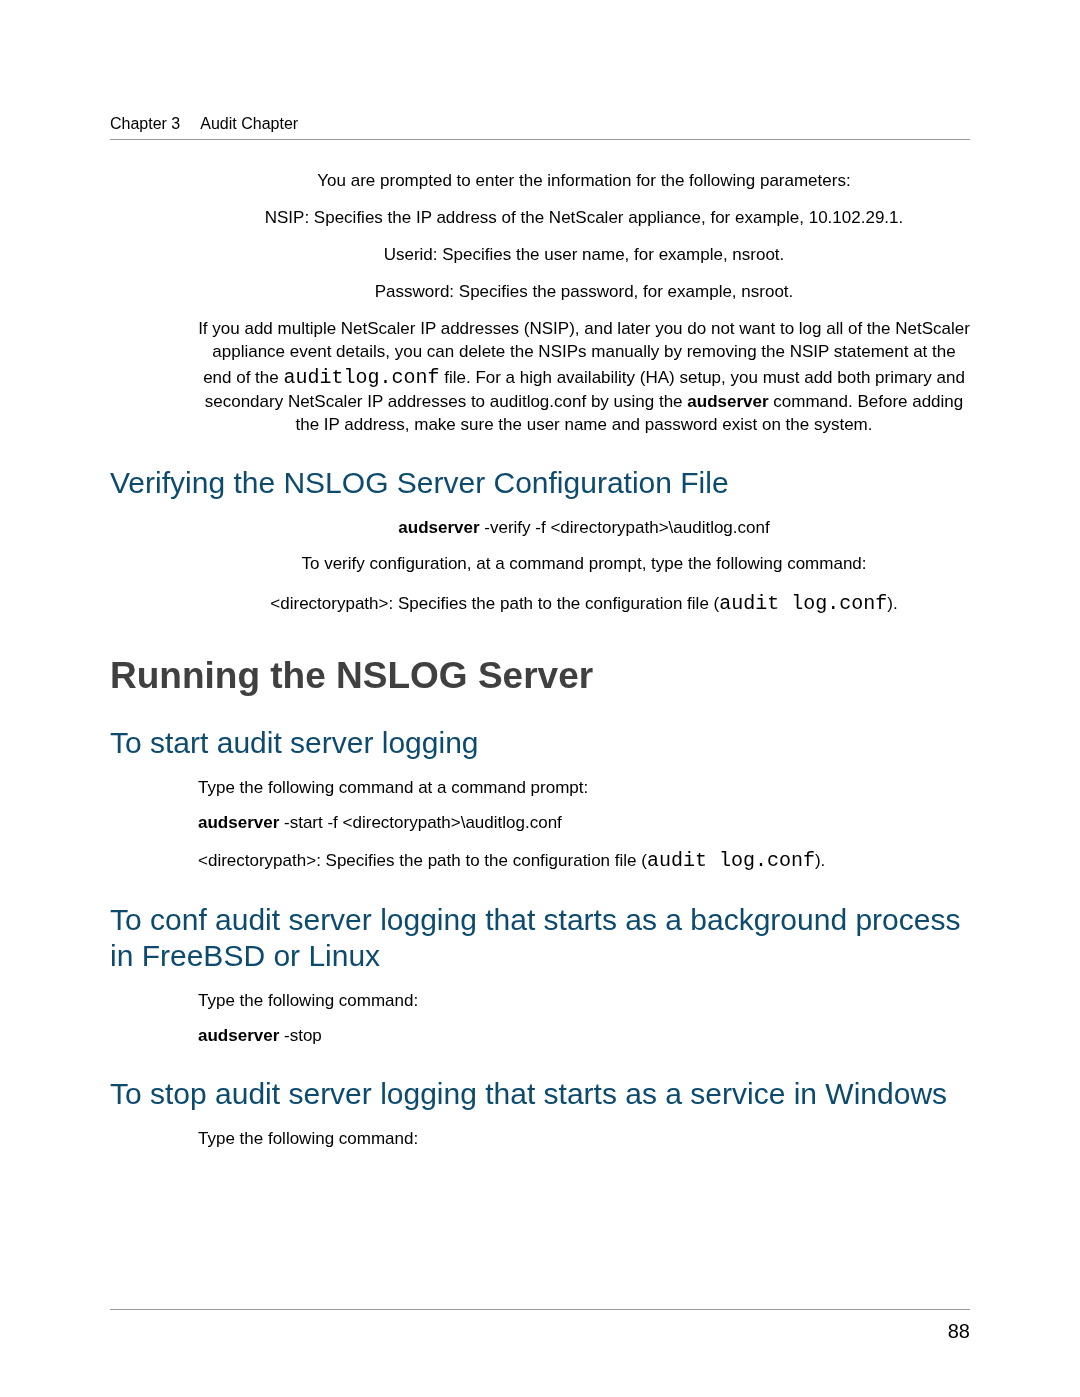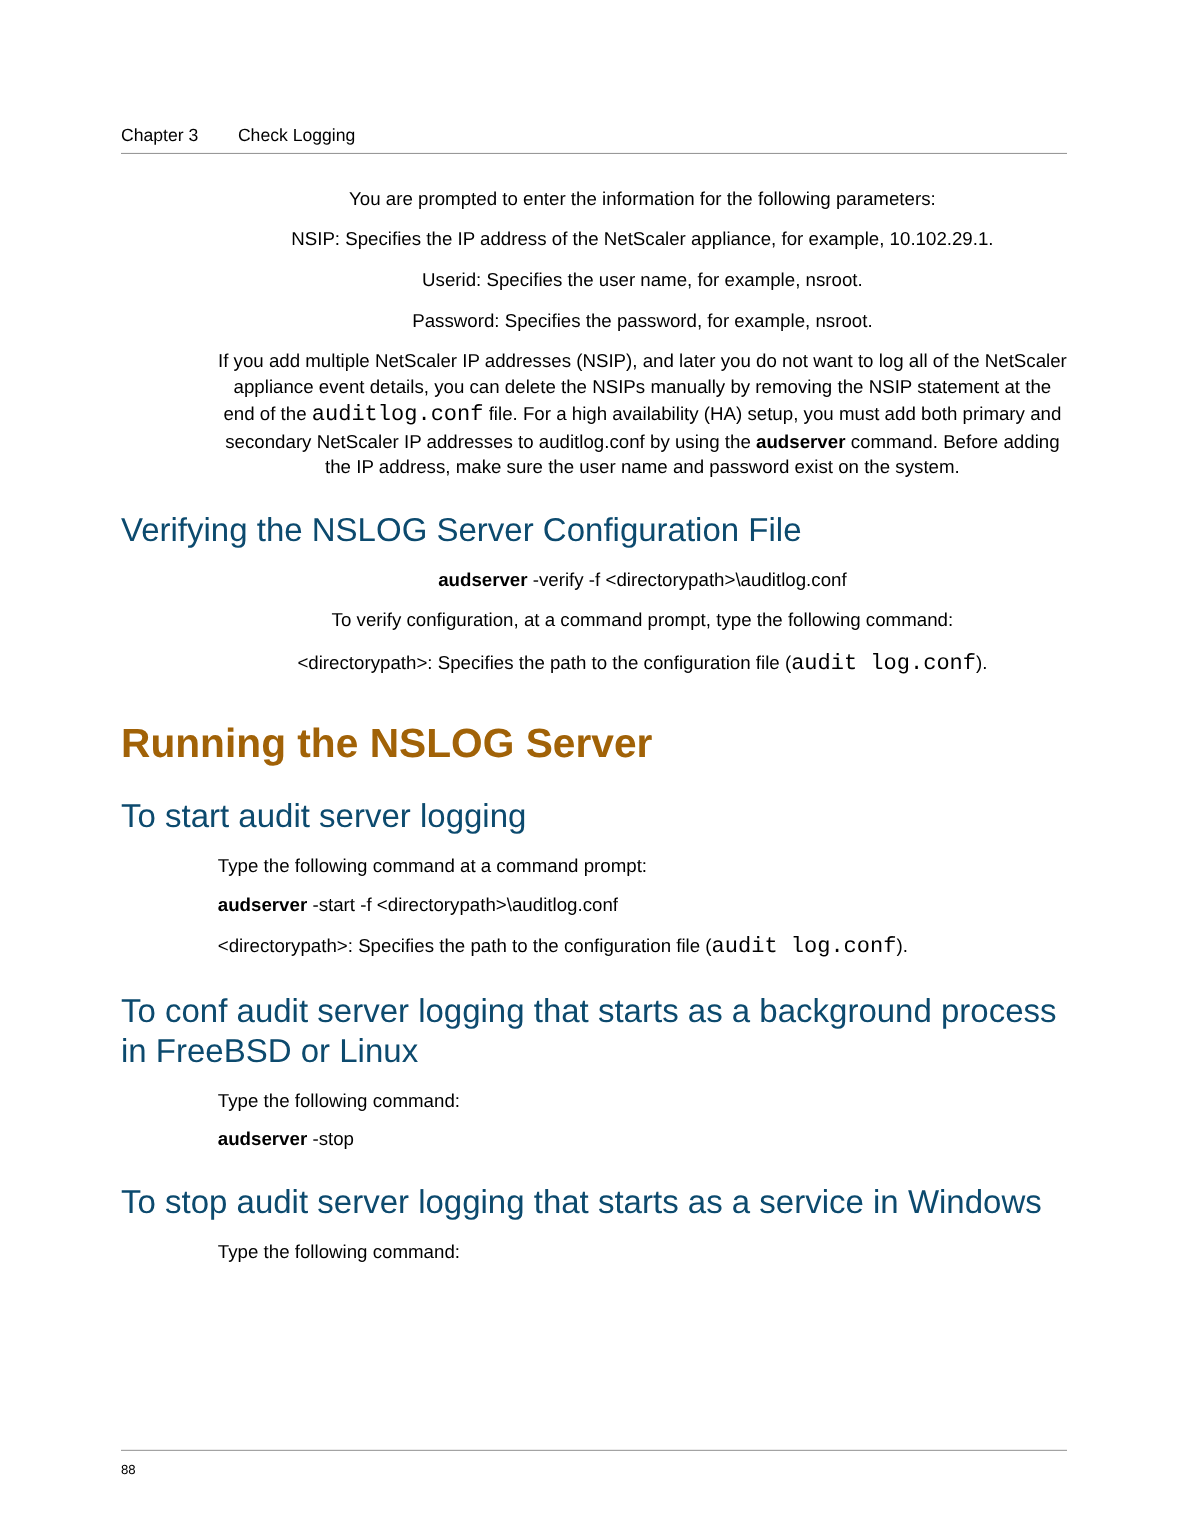--- a/index.html
+++ b/index.html
@@ -13,21 +13,21 @@
       width: 1080px;
       height: 1397px;
       position: relative;
       color: #000000;
     }
     .page {
       padding: 115px 110px 60px 110px;
     }
     .header-line {
       display: flex;
-      gap: 36px;
+      gap: 20px;
       font-size: 16px;
       margin-bottom: 6px;
     }
     .hr-top {
       border: none;
       border-top: 1px solid #999;
       margin-bottom: 30px;
     }
     .body-text {
       margin-left: 88px;
@@ -52,52 +52,53 @@
       font-size: 30px;
       color: #0c4a6e;
       margin-top: 28px;
       margin-bottom: 16px;
       line-height: 1.2;
     }
     .h1-blue {
       font-family: Arial, Helvetica, sans-serif;
       font-weight: bold;
       font-size: 37px;
-      color: #a16207;
+      color: #404040;
       margin-top: 38px;
       margin-bottom: 20px;
     }
     .bold {
       font-weight: bold;
     }
     .hr-bottom {
       border: none;
       border-top: 1px solid #999;
       margin-top: 12px;
       margin-bottom: 10px;
     }
     .page-number {
-      font-size: 12px;
+      font-size: 20px;
       margin-left: 0;
+      text-align: right;
     }
     .footer-area {
       position: absolute;
       bottom: 54px;
       left: 110px;
       right: 110px;
     }
   </style>
 </head>
 <body>
 
 <div class="page">
 
   <div class="header-line">
     <span>Chapter 3</span>
-    <span>Check Logging</span>
+    <span>Audit Chapter</span>
   </div>
   <hr class="hr-top">
 
   <p class="body-text">You are prompted to enter the information for the following parameters:</p>
   <p class="body-text">NSIP: Specifies the IP address of the NetScaler appliance, for example, 10.102.29.1.</p>
   <p class="body-text">Userid: Specifies the user name, for example, nsroot.</p>
   <p class="body-text">Password: Specifies the password, for example, nsroot.</p>
   <p class="body-text">
     <span>If you add multiple NetScaler IP addresses (NSIP), and later you do not want to log all of the NetScaler appliance event details, you can delete the NSIPs manually by removing the NSIP statement at the end of the </span><span class="mono">auditlog.conf</span><span> file. For a high availability (HA) setup, you must add both primary and secondary NetScaler IP addresses to auditlog.conf by using the </span><span class="bold">audserver</span><span> command. Before adding the IP address, make sure the user name and password exist on the system.</span>
   </p>

